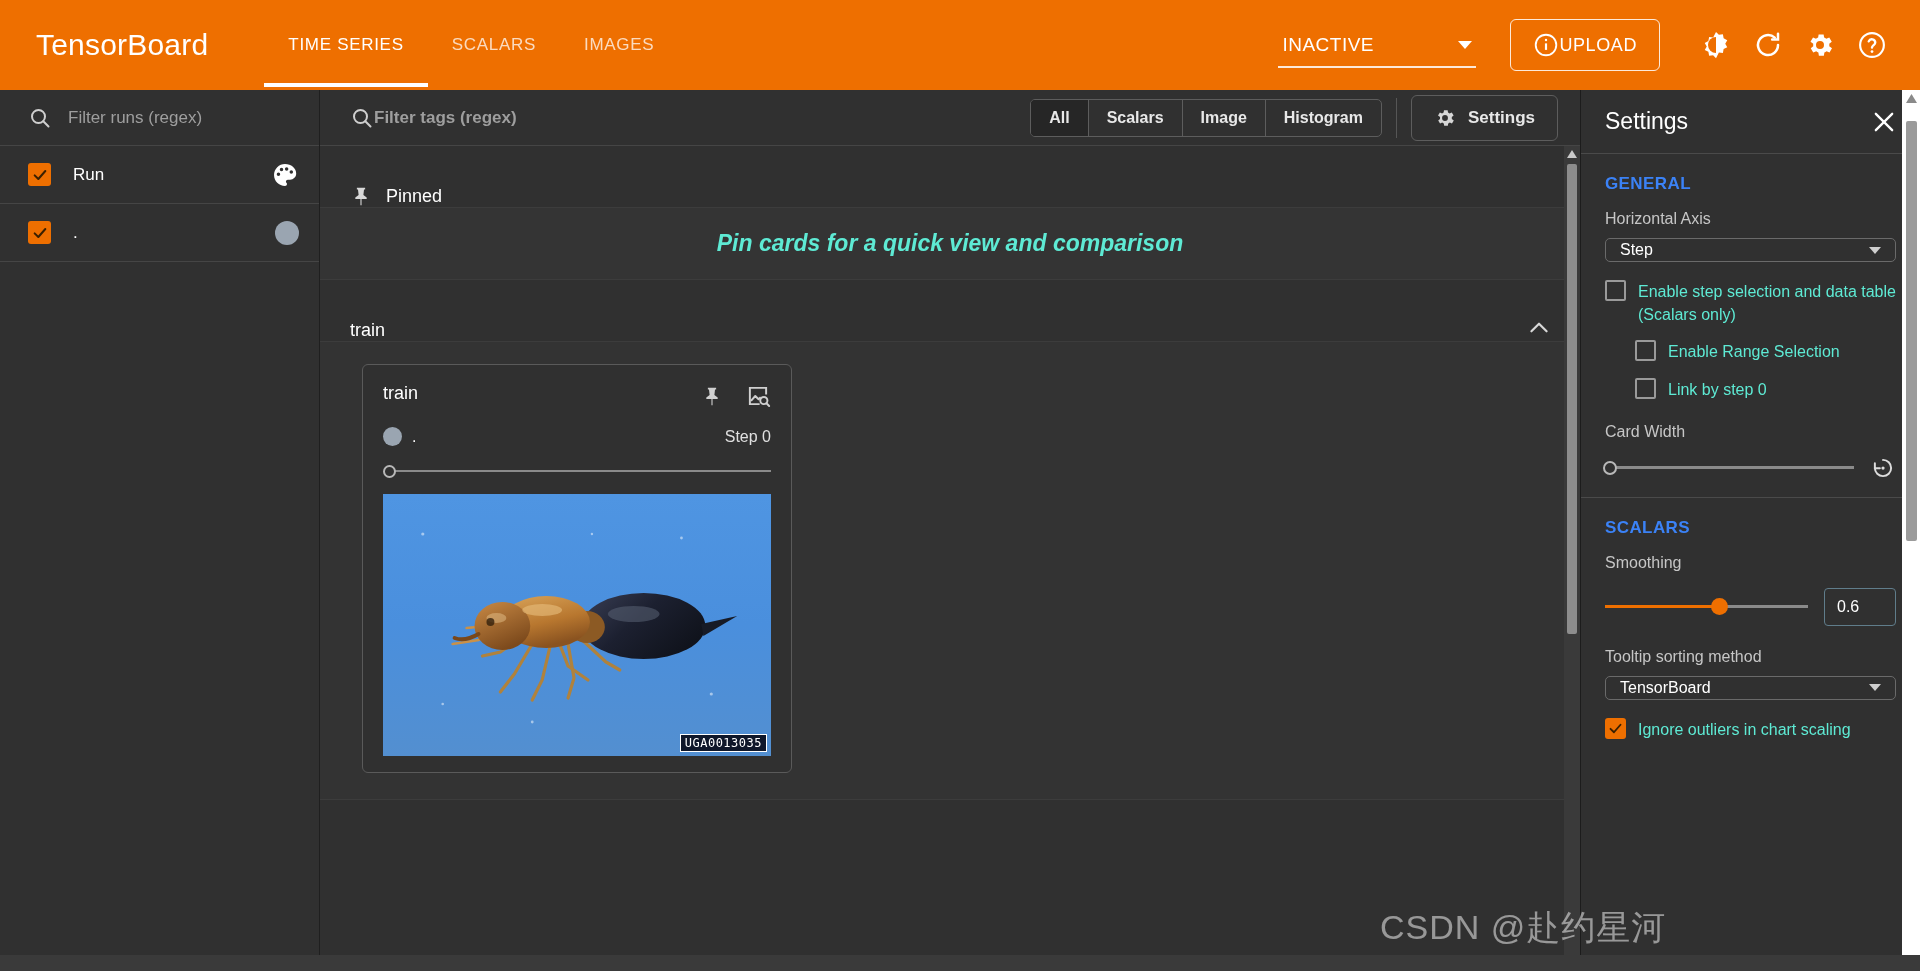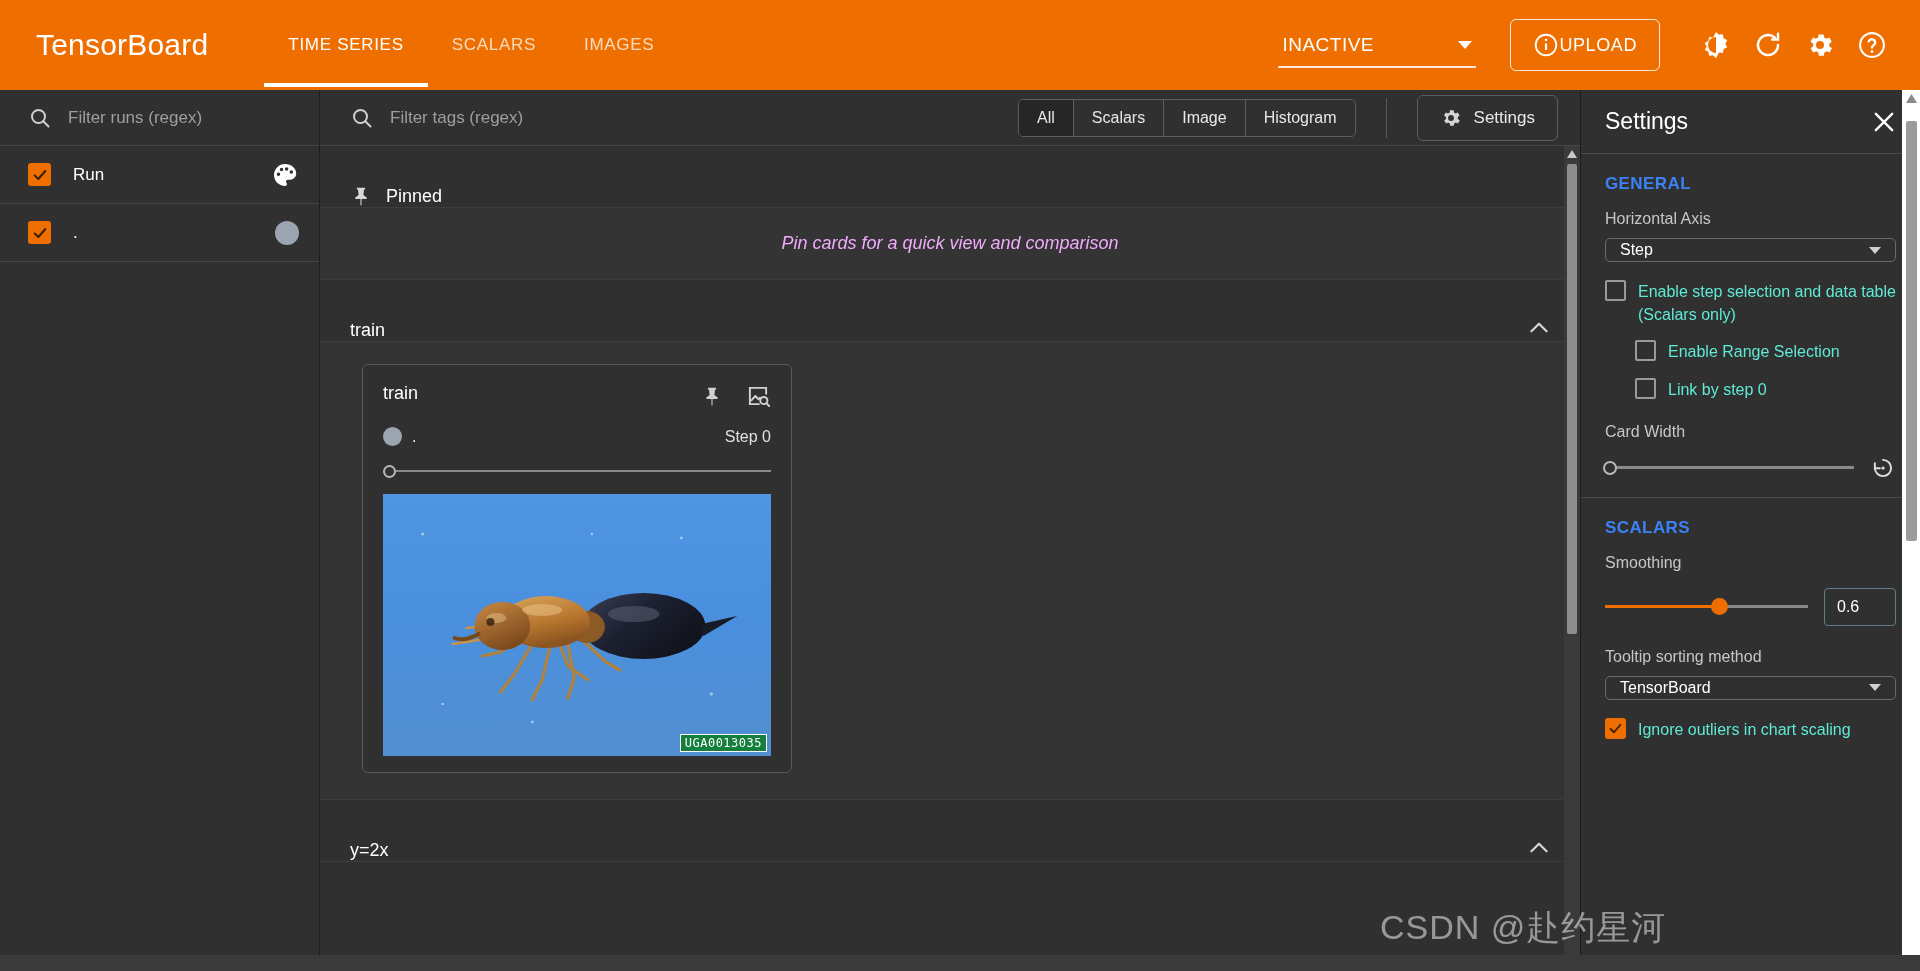--- a/index.html
+++ b/index.html
@@ -134,22 +134,22 @@
     flex: 1;
     display: flex; flex-direction: column;
     min-width: 0;
     background: #303030;
     position: relative;
   }
   .tagbar {
     height: 56px;
     display: flex; align-items: center;
     padding: 0 22px 0 30px;
-    gap: 16px;
     border-bottom: 1px solid #454545;
+    font-weight: bold;
   }
   .tagbar .grow { flex: 1; }
   .toggle-group {
     display: flex;
     border: 1px solid #5d5d5d;
     border-radius: 5px;
     overflow: hidden;
     height: 38px;
   }
   .toggle-item {
@@ -186,25 +186,26 @@
     padding: 0 28px 0 30px;
     background: #303030;
     border-bottom: 1px solid #3c3c3c;
   }
   .section-title { color: #fff; font-size: 18px; }
   .section-head .pin-ic { margin-right: 14px; display: flex; }
   .chev { margin-left: auto; cursor: pointer; }
   .empty-pinned {
     height: 72px;
     display: flex; align-items: center; justify-content: center;
-    color: #f0abfc;
+    color: #5eead4;
     font-style: italic;
-    font-size: 18px;
+    font-size: 23px;
     background: #343434;
     border-bottom: 1px solid #3c3c3c;
+    font-weight: bold;
   }
   .card-area {
     background: #333333;
     padding: 22px 0 26px 42px;
     border-bottom: 1px solid #3c3c3c;
   }
 
   
   .card {
     width: 430px;
@@ -244,21 +245,21 @@
     width: 100%;
     height: 262px;
     position: relative;
     overflow: hidden;
     background: #4f95e0;
   }
   .ant-svg { width: 100%; height: 100%; display: block; }
   .watermark {
     position: absolute;
     right: 4px; bottom: 4px;
-    background: #15803d;
+    background: #0f172a;
     color: #fff;
     border: 1px solid #fff;
     font-family: "DejaVu Sans Mono", monospace;
     font-size: 12px;
     letter-spacing: .5px;
     padding: 1px 4px;
   }
 
   
   .centerbar {
@@ -645,28 +646,20 @@
                   <circle cx="60" cy="210" r="1.3"></circle>
                 <circle cx="210" cy="40" r="1.2"></circle>
                   <circle cx="150" cy="228" r="1.4"></circle>
               </g>
             </svg>
             <span class="watermark">UGA0013035</span>
           </div>
         </div>
       </div>
 
-      <div class="section-head">
-        <span class="section-title">y=2x</span>
-        <span class="chev">
-          <svg width="26" height="26" viewBox="0 0 24 24" fill="none" stroke="#d8d8d8" stroke-width="2" stroke-linecap="round" stroke-linejoin="round">
-            <polyline points="5,15 12,8 19,15"></polyline>
-          </svg>
-        </span>
-      </div>
 
       <div class="centerbar">
         <span class="arrow-up">
           <svg width="10" height="8" viewBox="0 0 10 8">
               <polygon points="5,0 10,8 0,8" fill="#c9c9c9"></polygon>
             </svg>
         </span>
         <span class="thumb" style="height:470px"></span>
         <span class="arrow-dn" style="margin-top:auto">
           <svg width="10" height="8" viewBox="0 0 10 8">

